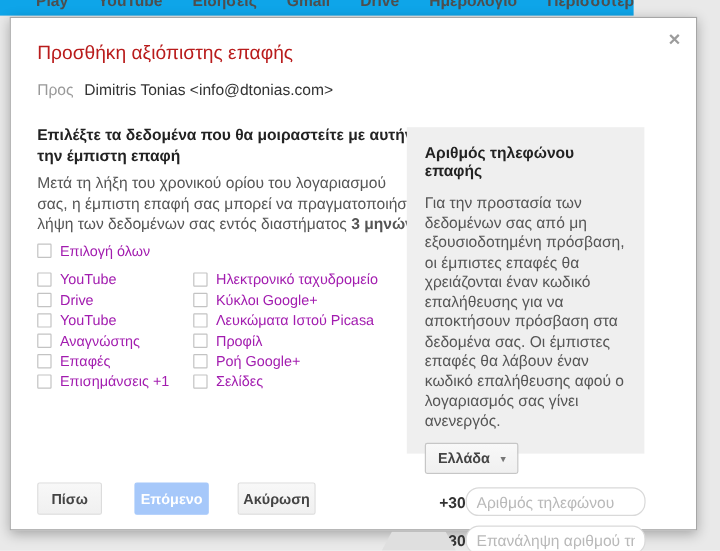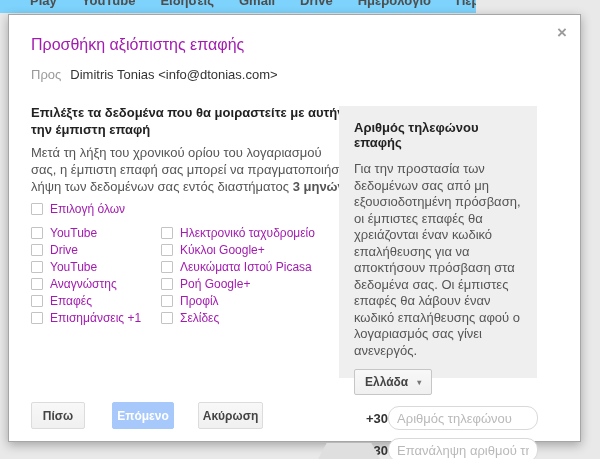--- a/index.html
+++ b/index.html
@@ -5,43 +5,43 @@
   * { margin:0; padding:0; box-sizing:border-box; }
   html,body { width:600px; height:459px; }
   body {
     position:relative; overflow:hidden;
     background:#e9e9e9;
     font-family:"Liberation Sans", sans-serif;
   }
 
   
   .navbar {
-    position:absolute; top:0; left:0; width:476px; height:13px;
-    background:#7dd3fc; overflow:hidden;
+    position:absolute; top:0; left:0; width:528px; height:13px;
+    background:#0ea5e9; overflow:hidden;
     display:flex; gap:25px; padding-left:30px;
   }
   .navbar span {
     font-size:13px; font-weight:bold; color:#4e4e4e;
     line-height:26px; margin-top:-12px; white-space:nowrap;
   }
 
   
   .dialog {
     position:absolute; left:8px; top:14px; width:573px; height:428px;
     background:#ffffff; border:1px solid #a6a6a6;
     box-shadow:0 3px 10px rgba(0,0,0,0.3);
   }
   .close {
     position:absolute; top:9px; right:13px;
     font-size:17px; line-height:17px; color:#9c9c9c; cursor:pointer;
     font-weight:bold;
   }
   .title {
     position:absolute; left:22px; top:21px;
-    font-size:16px; color:#a21caf; font-weight:normal;
+    font-size:16px; color:#b91c1c; font-weight:normal;
   }
   .to-row { position:absolute; left:22px; top:52px; font-size:13px; }
   .to-label { color:#999; margin-right:9px; }
   .to-value { color:#333;margin-top:32px; }
 
   
   .share-heading {
     position:absolute; left:22px; top:89px; width:314px;
     font-size:13px; font-weight:bold; color:#222; line-height:17px;
   }
@@ -196,26 +196,26 @@
           <span class="cb-label">Κύκλοι Google+</span>
         </label>
 
         <label class="cb-row">
           <span class="cb"></span>
           <span class="cb-label">Λευκώματα Ιστού Picasa</span>
         </label>
 
         <label class="cb-row">
           <span class="cb"></span>
+          <span class="cb-label">Προφίλ</span>
+        </label>
+
+        <label class="cb-row">
+          <span class="cb"></span>
           <span class="cb-label">Ροή Google+</span>
-        </label>
-
-        <label class="cb-row">
-          <span class="cb"></span>
-          <span class="cb-label">Προφίλ</span>
         </label>
 
         <label class="cb-row">
           <span class="cb"></span>
           <span class="cb-label">Σελίδες</span>
         </label>
       </div>
   </div>
 
   <aside class="phone-panel">

